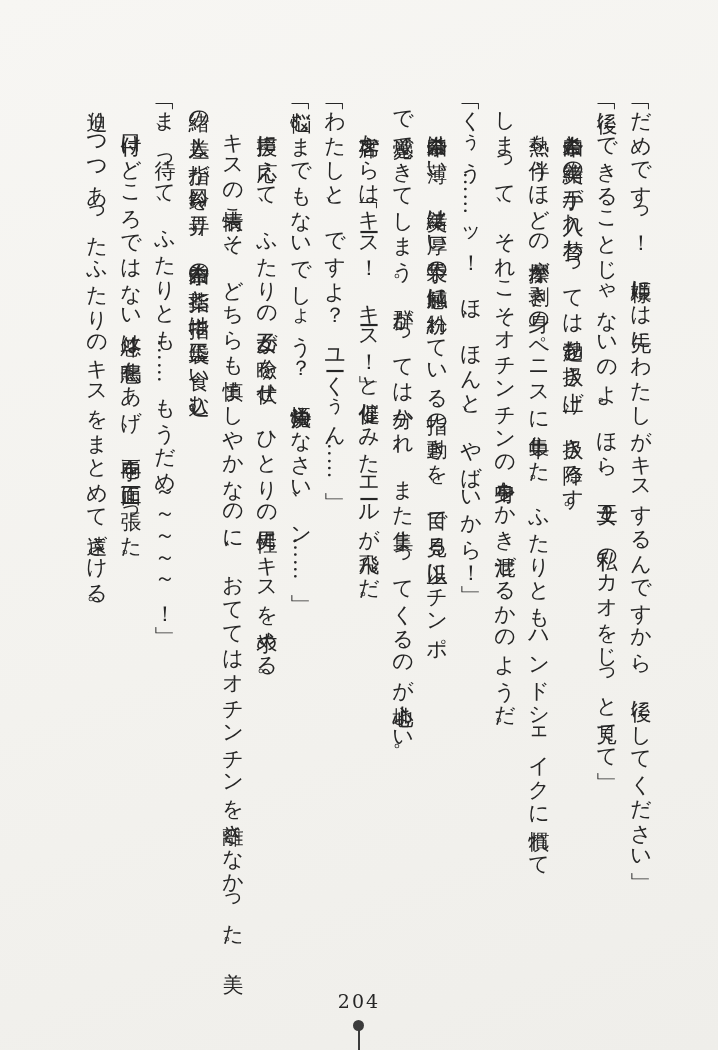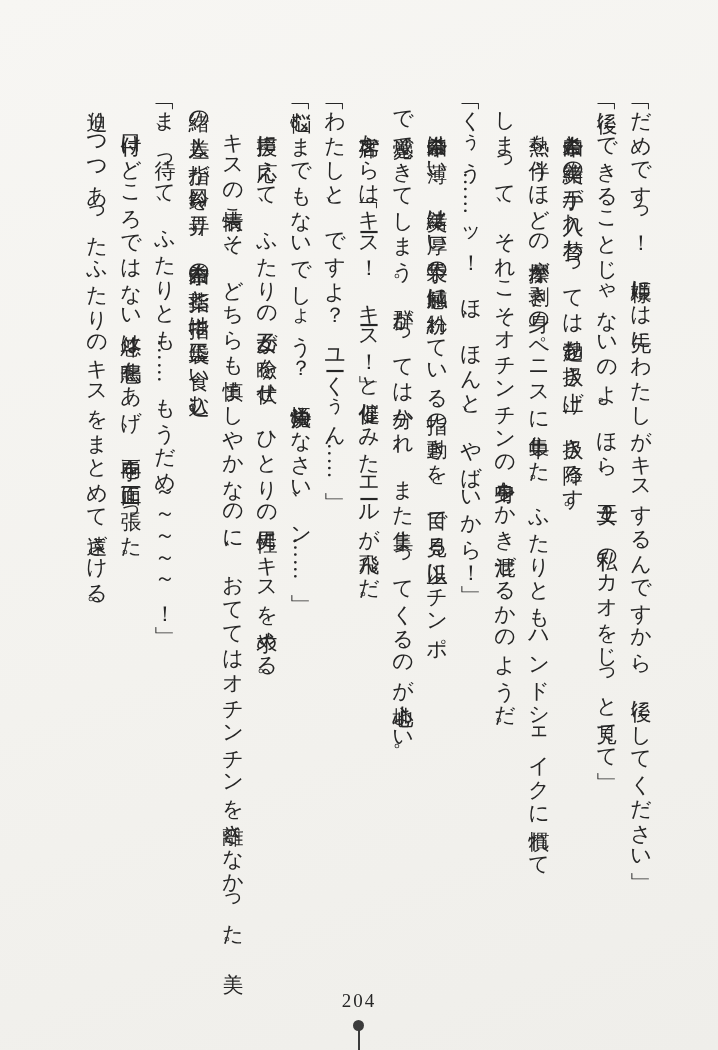--- a/index.html
+++ b/index.html
@@ -35,21 +35,20 @@
   }
   .text-block p.indent {
     text-indent: 23px;
   }
   .folio {
     position: absolute;
     left: 0;
     top: 988px;
     width: 100%;
     height: 62px;
-    font-family: Liberation Serif, serif;
   }
   .page-number {
     position: absolute;
     left: 0;
     top: 2px;
     width: 100%;
     text-align: center;
     font-size: 19px;
     letter-spacing: 2px;
     color: #2f2f2f;

